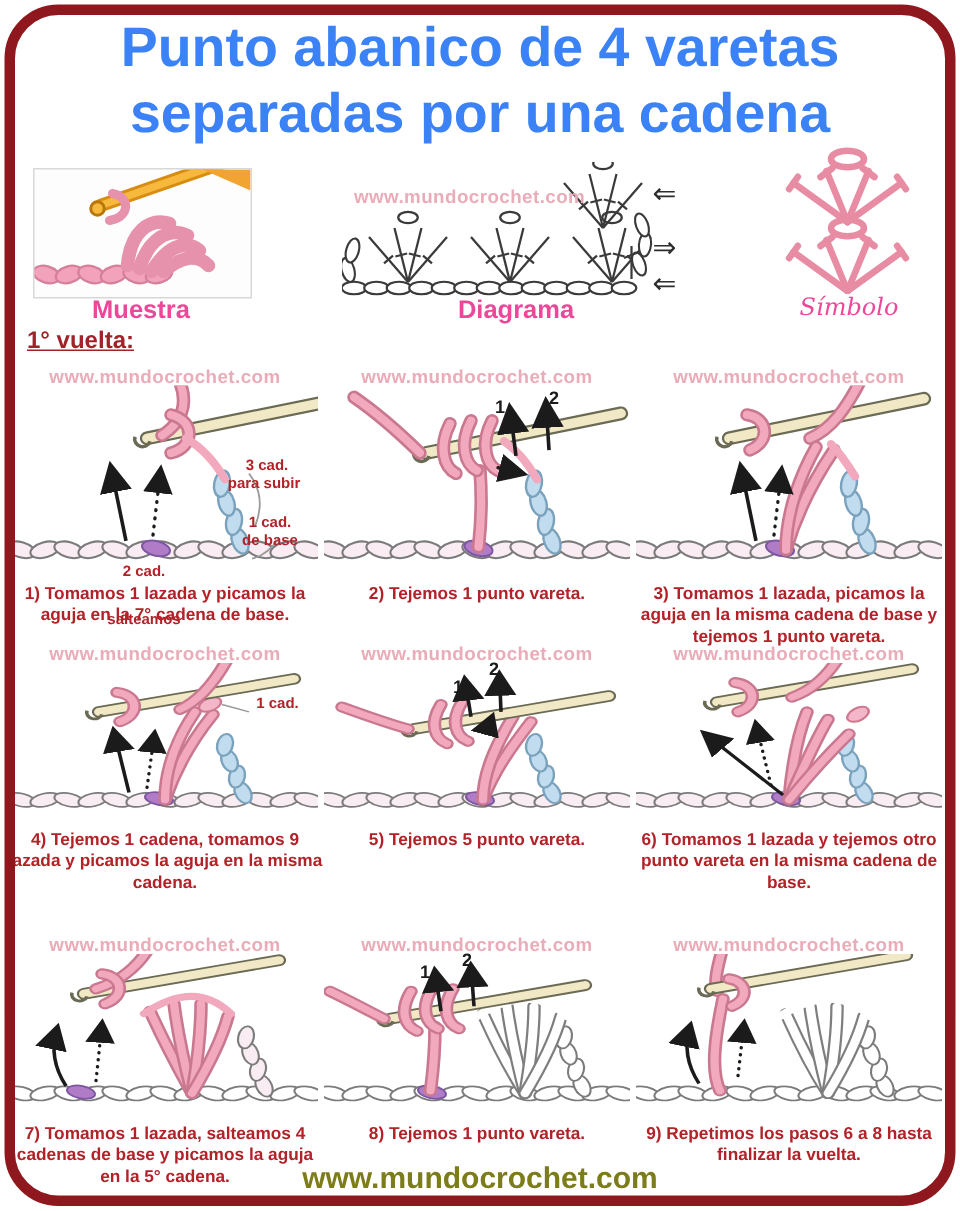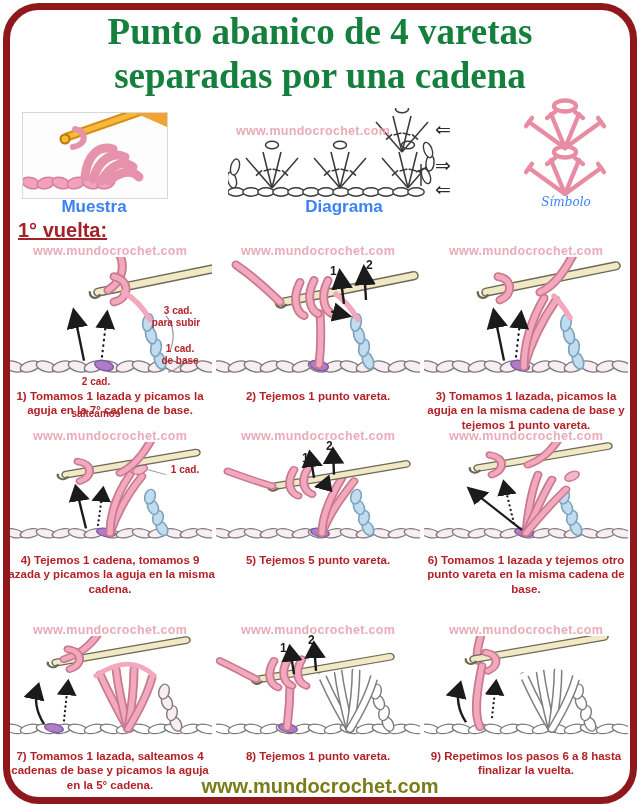--- a/index.html
+++ b/index.html
@@ -1,27 +1,27 @@
 <!DOCTYPE html>
 <html><head>
 <meta charset="utf-8">
 <style>
   html,body{margin:0;padding:0;background:#fff;}
   .frame{position:relative;width:640px;height:807px;background:#ffffff;overflow:hidden;
          font-family:"Liberation Sans",sans-serif;}
   .borderbox{position:absolute;inset:3px;border:7px solid #8e181d;border-radius:36px;pointer-events:none;z-index:50;}
   .title{position:absolute;top:10px;left:0;right:0;text-align:center;
-         font-family:Liberation Serif, serif;font-weight:600;font-size:37px;line-height:1.18;color:#15803d;}
-  .ovlbl{position:absolute;text-align:center;font-weight:bold;font-size:17px;color:#3b82f6;}
-  .simbolo-lbl{font-family:"DejaVu Serif",serif;font-style:italic;font-weight:500;font-size:12px;}
+         font-family:Liberation Sans, sans-serif;font-weight:600;font-size:37px;line-height:1.18;color:#3b82f6;}
+  .ovlbl{position:absolute;text-align:center;font-weight:bold;font-size:17px;color:#ec4899;}
+  .simbolo-lbl{font-family:"DejaVu Serif",serif;font-style:italic;font-weight:500;font-size:16px;}
   .photo{position:absolute;left:22px;top:112px;width:144px;height:85px;background:#fdfdfd;border:1px solid #d8d8d8;}
   .diagram{position:absolute;left:228px;top:108px;width:232px;height:94px;}
   .symbolbox{position:absolute;left:502px;top:98px;width:128px;height:98px;}
   .diag-arrow{position:absolute;font-size:19px;color:#2d2d2d;line-height:1;}
-  .heading{position:absolute;left:18px;top:219px;font-weight:bold;font-size:20px;color:#a2222a;text-decoration:underline;}
+  .heading{position:absolute;left:18px;top:219px;font-weight:bold;font-size:16px;color:#a2222a;text-decoration:underline;}
   .step{position:absolute;width:204px;}
   .c1{left:8px;}.c2{left:216px;}.c3{left:424px;}
   .r1{top:243px;height:185px;}.r2{top:428px;height:186px;}.r3{top:622px;height:176px;}
   .wm{position:absolute;top:1px;left:0;right:0;text-align:center;font-weight:bold;font-size:12.5px;
       color:#eaacb8;letter-spacing:.3px;white-space:nowrap;}
   .diagram .wm{top:16px;text-align:left;left:8px;}
   .scene{position:absolute;left:0;top:14px;width:204px;}
   .r1 .scene{height:132px;}.r2 .scene{height:110px;}.r3 .scene{height:112px;}
   .cap{position:absolute;left:-3px;right:-3px;font-weight:bold;font-size:11.5px;line-height:1.25;
        color:#b22228;text-align:center;}

